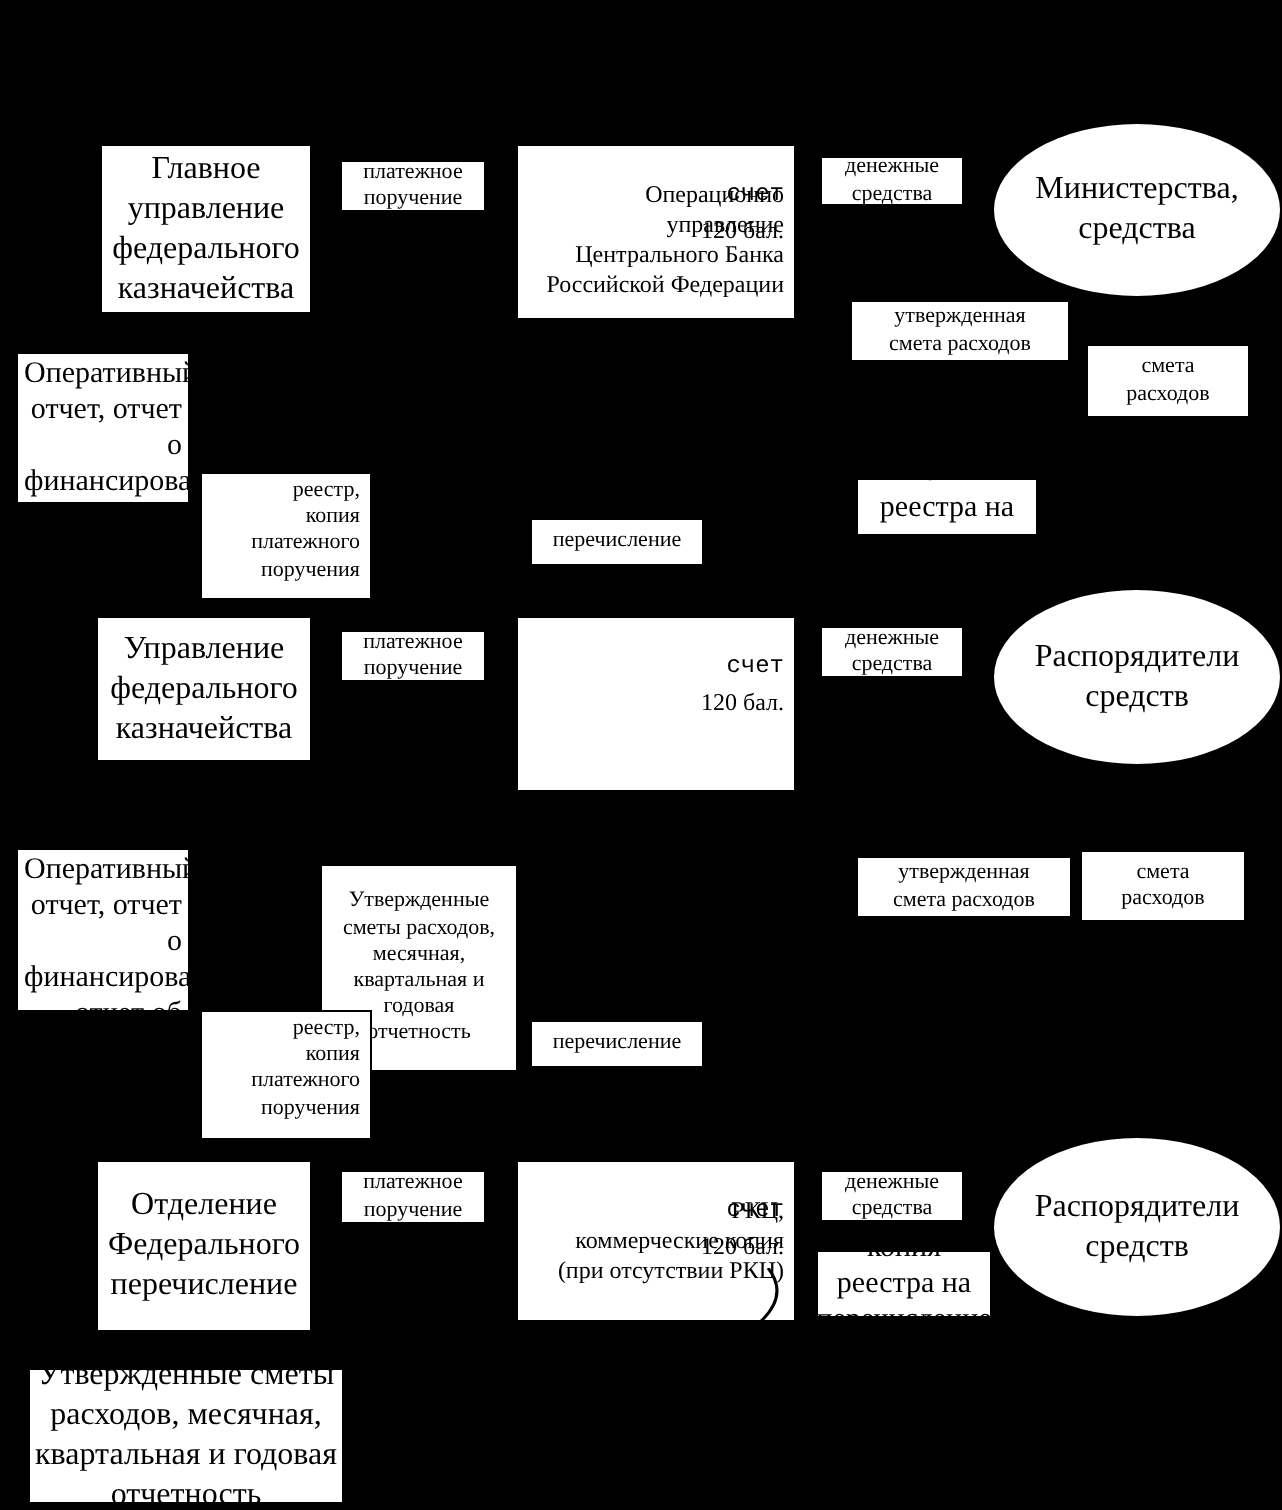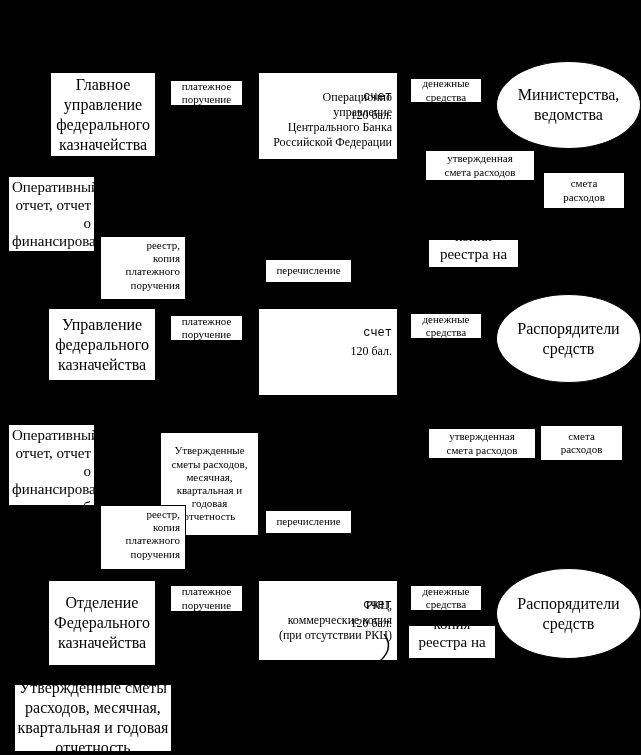--- a/index.html
+++ b/index.html
@@ -59,21 +59,21 @@
     <span class="biglabel">Операционно
 управление
 Центрального Банка
 Российской Федерации</span>
   </div>
 
   <div class="node flexc small" style="left:410px; top:78px; width:72px; height:25px;">денежные
 средства</div>
 
   <div class="node flexc ellipse" style="left:496px; top:61px; width:145px; height:88px;">Министерства,
-ведомства</div>
+средства</div>
 
   <div class="node flexc small" style="left:425px; top:150px; width:110px; height:31px;">утвержденная
 смета расходов</div>
 
   <div class="node flexc small" style="left:543px; top:172px; width:82px; height:37px;">смета
 расходов</div>
 
   <div class="node xsmall rightalign" style="left:8px; top:176px; width:87px; height:76px;">Оперативный
 отчет, отчет о
 финансировании,
@@ -131,21 +131,21 @@
 
   <div class="node small leftalign" style="left:100px; top:505px; width:86px; height:65px;">реестр,
 копия
 платежного
 поручения</div>
 
   <div class="node flexc small" style="left:265px; top:510px; width:87px; height:24px;">перечисление</div>
 
   <div class="node flexc" style="left:48px; top:580px; width:108px; height:86px;">Отделение
 Федерального
-казначейства</div>
+перечисление</div>
 
   <div class="node flexc small" style="left:170px; top:585px; width:73px; height:27px;">платежное
 поручение</div>
 
   <div class="node bigbox" style="left:258px; top:580px; width:140px; height:81px;">
     <span class="badge">120 бал.</span>
     <span class="acct">счет</span>
     <span class="biglabel">РКЦ,
 коммерческие копия
 (при отсутствии РКЦ)</span>

